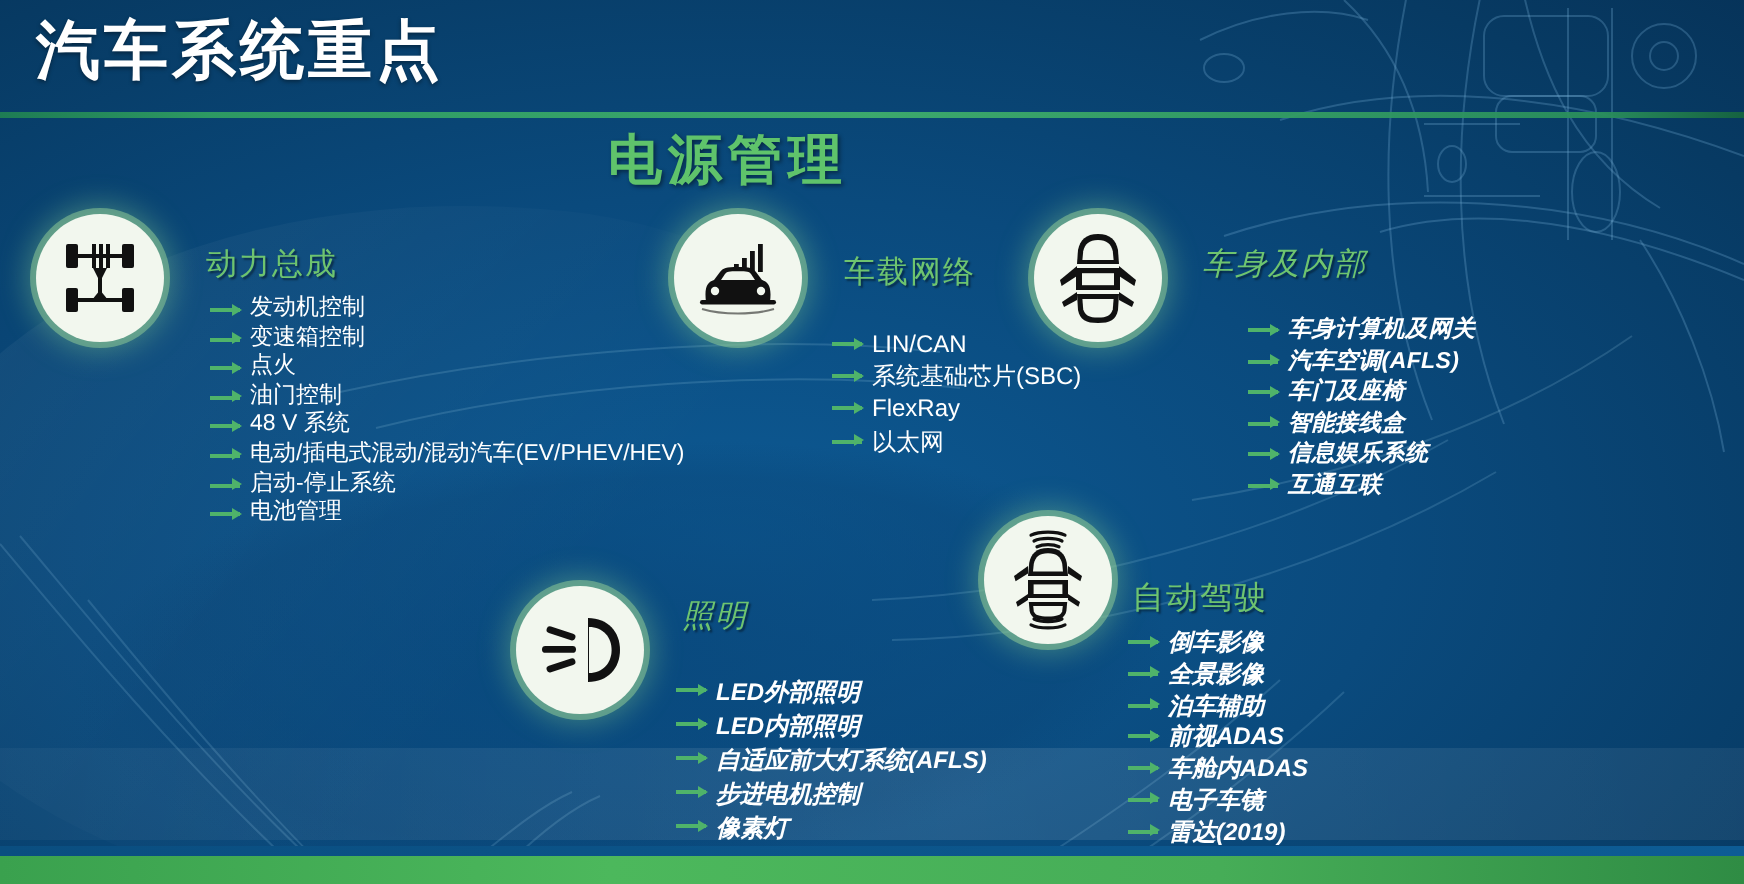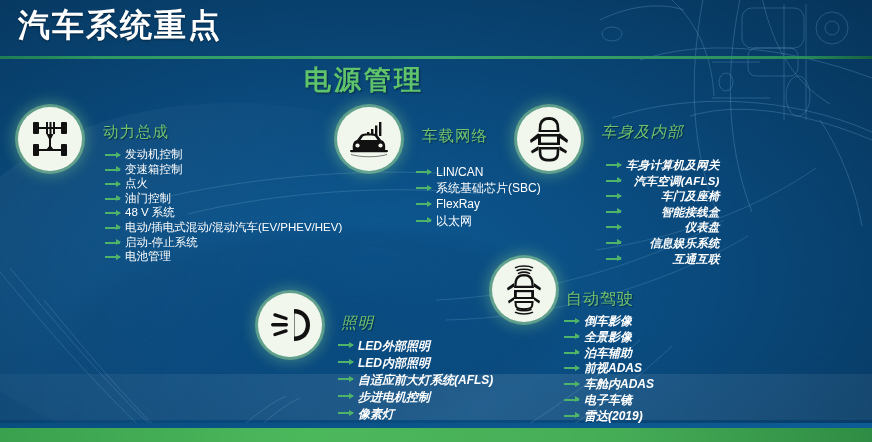--- a/index.html
+++ b/index.html
@@ -223,46 +223,45 @@
           <path d="M31.5 30 L39 35 L38 37.5 L31.5 34 Z"></path>
         </g>
         <g fill="#f2f7ee">
           <path d="M21 4 C16.6 4 14.4 6 13.6 9.6 L13.2 14 L28.8 14 L28.4 9.6 C27.6 6 25.4 4 21 4 Z"></path>
           <path d="M13 20.6 L29 20.6 L29 26.6 L13 26.6 Z"></path>
           <path d="M13.2 33.5 L28.8 33.5 L28.4 38.6 C27.6 41.6 25.4 42.8 21 42.8 C16.6 42.8 14.4 41.6 13.6 38.6 Z"></path>
         </g>
       </svg>
     </div>
     <div class="block-title ital" style="left:601px;top:122px;">车身及内部</div>
-    <ul class="items ital" style="left:605px;top:157px;font-size:11.5px;line-height:14.6px;text-align:right;">
+    <ul class="items ital" style="left:623px;top:157px;font-size:11.5px;line-height:14.6px;">
       <li><span class="arw"></span><span>车身计算机及网关</span></li>
       <li><span class="arw"></span><span>汽车空调(AFLS)</span></li>
       <li><span class="arw"></span><span>车门及座椅</span></li>
       <li><span class="arw"></span><span>智能接线盒</span></li>
-      <li><span class="arw"></span><span>仪表盘</span></li>
       <li><span class="arw"></span><span>信息娱乐系统</span></li>
       <li><span class="arw"></span><span>互通互联</span></li>
     </ul>
   </div>
 
   <div class="block">
     <div class="circle-icon" style="left:258px;top:293px;">
       <svg width="44" height="36" viewBox="0 0 44 36">
         <g fill="#111111">
           <path d="M26 2 C36 2 42 9 42 18 C42 27 36 34 26 34 Z"></path>
           <rect x="5" y="8" width="15" height="3.4" rx="1.7" transform="rotate(18 12.5 9.7)"></rect>
           <rect x="3" y="16" width="17" height="3.4" rx="1.7"></rect>
           <rect x="5" y="24" width="15" height="3.4" rx="1.7" transform="rotate(-18 12.5 25.7)"></rect>
         </g>
         <g fill="#f2f7ee">
           <path d="M26.5 6.5 C33.5 6.5 37.8 11.6 37.8 18 C37.8 24.4 33.5 29.5 26.5 29.5 Z"></path>
         </g>
       </svg>
     </div>
-    <div class="block-title ital" style="left:341px;top:313px;">照明</div>
+    <div class="block-title ital" style="left:341px;top:298px;">照明</div>
     <ul class="items ital2" style="left:337px;top:337px;line-height:16px;">
       <li><span class="arw"></span><span>LED外部照明</span></li>
       <li><span class="arw"></span><span>LED内部照明</span></li>
       <li><span class="arw"></span><span>自适应前大灯系统(AFLS)</span></li>
       <li><span class="arw"></span><span>步进电机控制</span></li>
       <li><span class="arw"></span><span>像素灯</span></li>
       <li><span class="arw"></span><span>OLED灯</span></li>
     </ul>
   </div>
 

